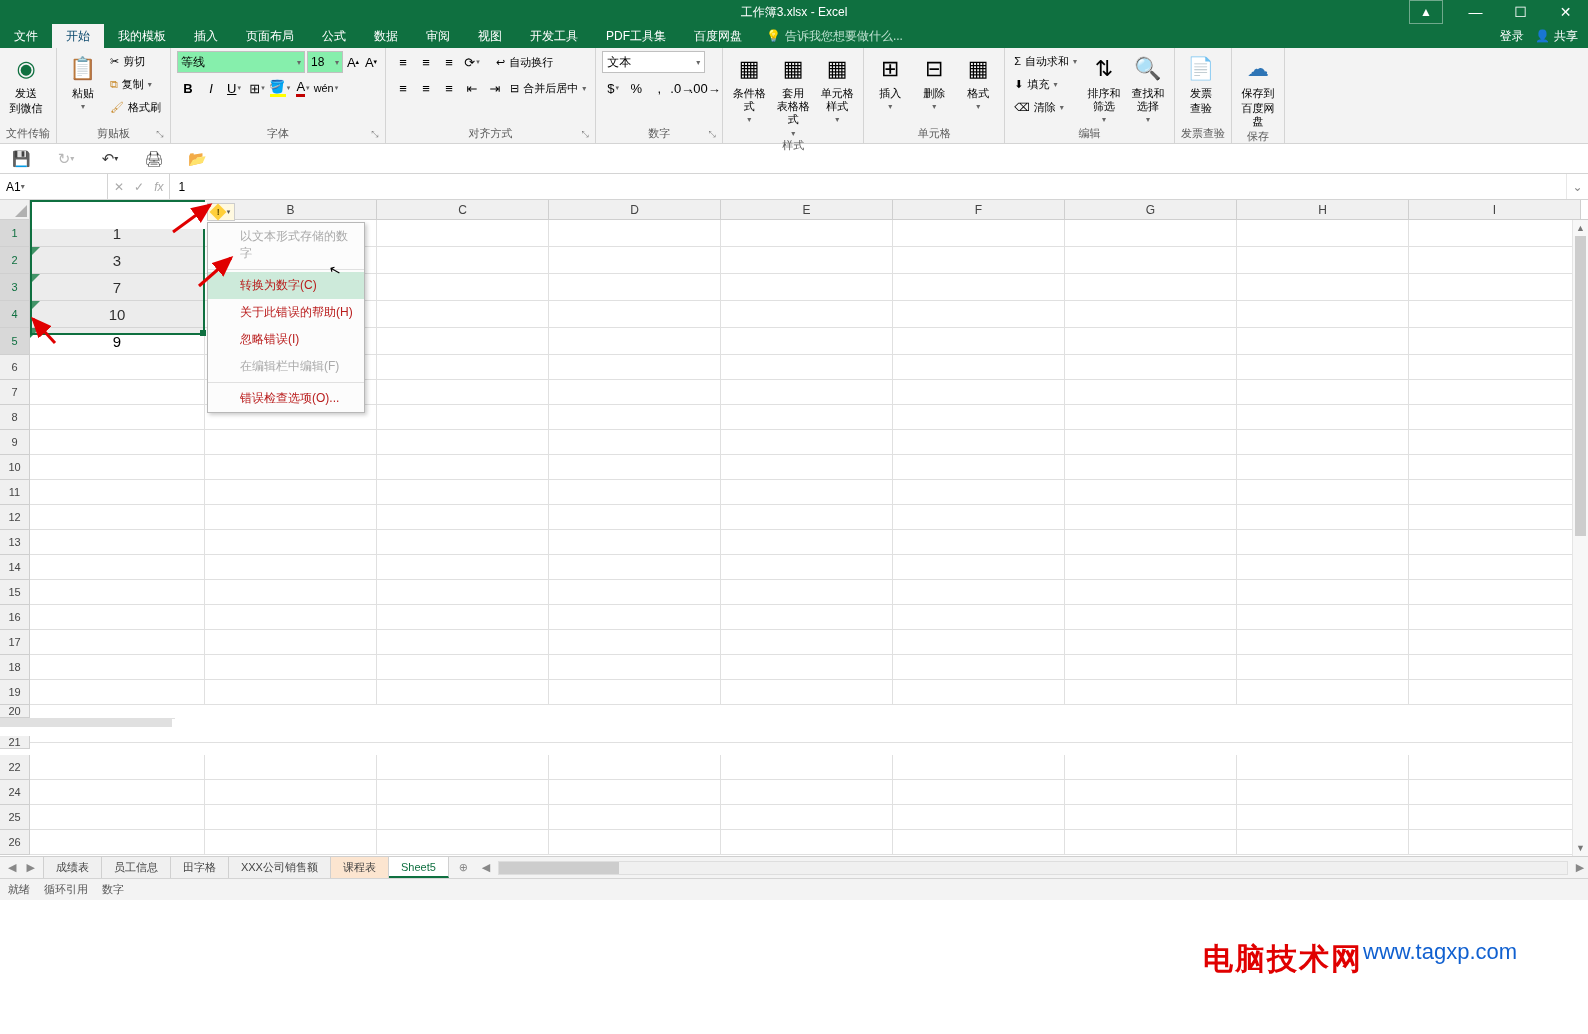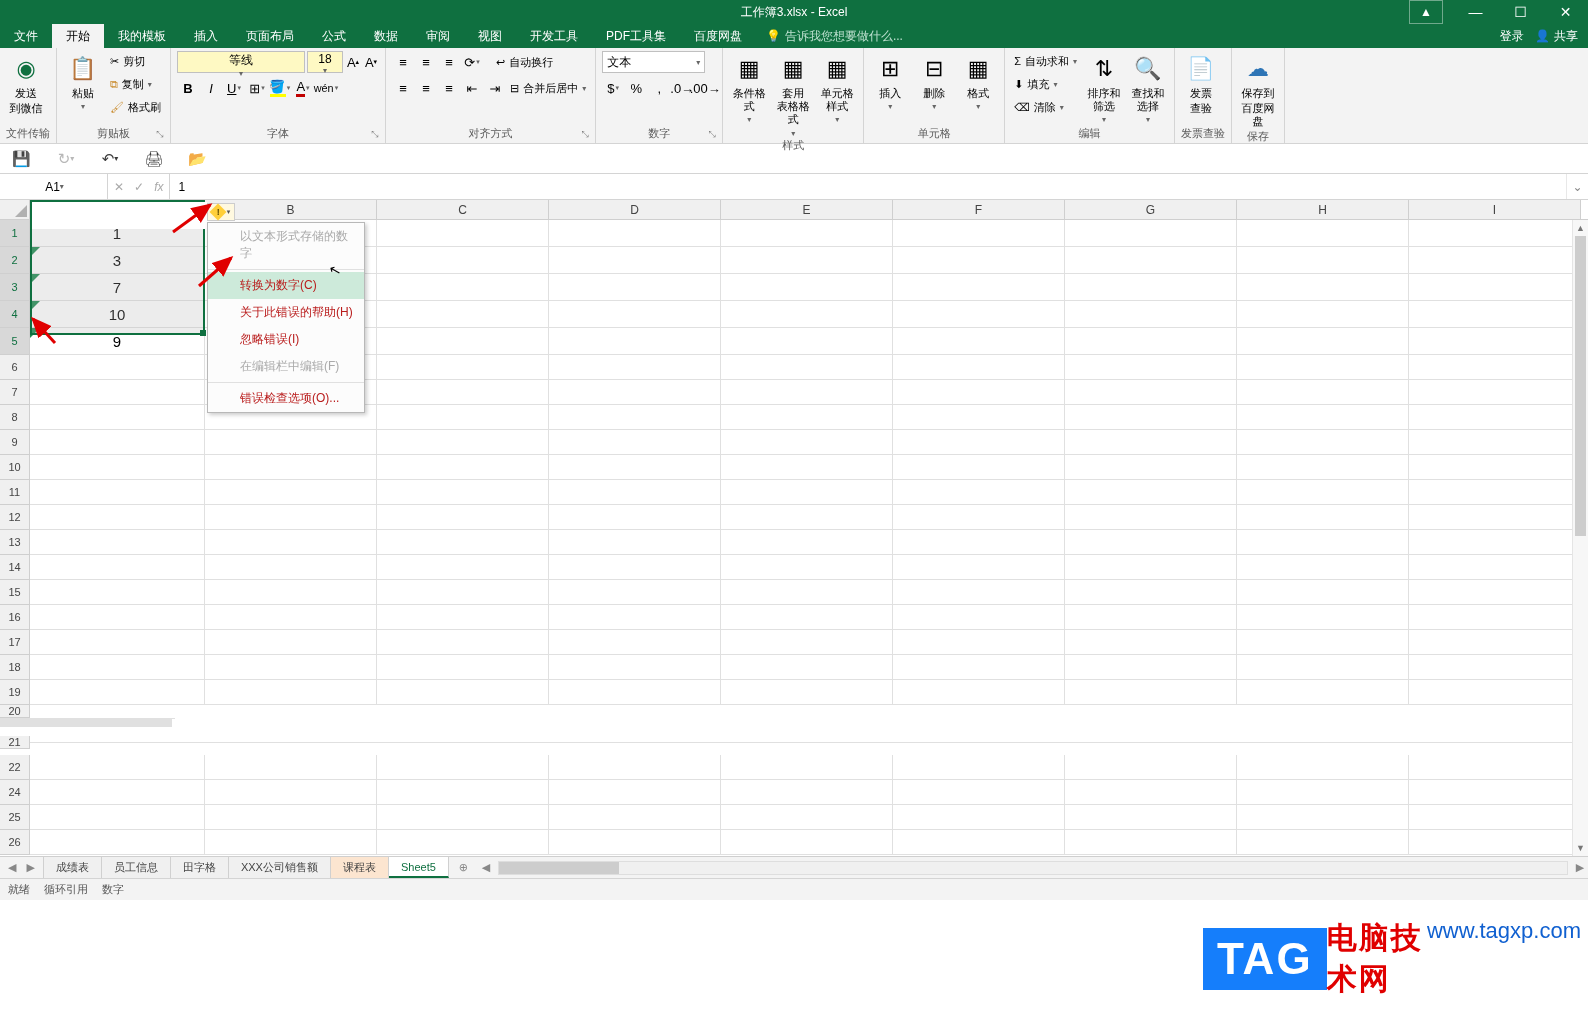--- a/index.html
+++ b/index.html
@@ -9,21 +9,21 @@
   .titlebar { height: 24px; background: #0f7040; display: flex; align-items: center; color: #fff; position: relative; }
   .titlebar .spacer { flex: 1; }
   .titlebar .titlebox { position: absolute; left: 50%; transform: translateX(-50%); font-size: 12px; }
   .titlebar .wincontrols { display: flex; gap: 0; }
   .titlebar .wincontrols div { width: 45px; height: 24px; display: flex; align-items: center; justify-content: center; font-size: 14px; }
   .titlebar .wincontrols .ribbonopt { width: 34px; border: 1px solid rgba(255,255,255,.4); font-size: 12px; margin-right: 10px; }
   
   
   .ribbontabs { height: 24px; background: #0f7040; display: flex; align-items: stretch; color: #fff; font-size: 12px; }
   .ribbontabs .tab { padding: 0 14px; display: flex; align-items: center; cursor: pointer; }
-  .ribbontabs .tab.active { background: #f3f3f3; color: #000000; text-align: center; }
+  .ribbontabs .tab.active { background: #f3f3f3; color: #0c4a6e; text-align: center; }
   .ribbontabs .tab.file { background: #0f7040; }
   .ribbontabs .tellme { margin-left: 10px; display: flex; align-items: center; color: #bde0cf; }
   .ribbontabs .tellme .bulb { margin-right: 4px; }
   .ribbontabs .rightside { margin-left: auto; display: flex; align-items: center; padding-right: 10px; gap: 12px; }
   
   
   .ribbon { height: 96px; background: #f3f3f3; border-bottom: 1px solid #d4d4d4; display: flex; }
   .group { border-right: 1px solid #d4d4d4; padding: 3px 6px 0 6px; display: flex; flex-direction: column; justify-content: space-between; }
   .group-controls { display: flex; gap: 4px; align-items: flex-start; flex: 1; }
   .group-label { text-align: center; font-size: 11px; color: #5a5a5a; padding-bottom: 2px; position: relative; }
@@ -32,35 +32,35 @@
   .bigbtn { display: flex; flex-direction: column; align-items: center; justify-content: flex-start; width: 40px; padding-top: 2px; gap: 2px; font-size: 11px; text-align: center; line-height: 1.2; }
   .bigbtn .icon { width: 32px; height: 32px; display: flex; align-items: center; justify-content: center; font-size: 22px; }
   .bigbtn .dd { font-size: 8px; color: #666; }
   
   .smallrows { display: flex; flex-direction: column; gap: 3px; }
   .smallbtn { display: flex; align-items: center; gap: 4px; font-size: 11px; height: 20px; padding: 0 3px; }
   .iconbtn { width: 22px; height: 22px; display: inline-flex; align-items: center; justify-content: center; font-size: 13px; border: 1px solid transparent; }
   .iconbtn .dd { font-size: 7px; margin-left: 1px; color: #666; }
   .thin { width: 16px; }
   
-  .fontbox, .sizebox { border: 1px solid #c0c0c0; background: #fef9c3; height: 22px; font-size: 12px; padding: 0 16px; display: flex; align-items: center; justify-content: space-between; flex-direction: column; }
+  .fontbox, .sizebox { border: 1px solid #c0c0c0; background: #86efac; height: 22px; font-size: 12px; padding: 0 3px; display: flex; align-items: center; justify-content: space-between; }
   .fontbox { width: 128px; }
   .sizebox { width: 36px; }
   .dd-arrow { font-size: 8px; color: #666; }
   
   .numberfmt { border: 1px solid #c0c0c0; background: #fff; height: 22px; width: 103px; display: flex; align-items: center; justify-content: space-between; padding: 0 4px; font-size: 12px; }
   
   
   .qat { height: 30px; border-bottom: 1px solid #d4d4d4; display: flex; align-items: center; padding-left: 10px; gap: 20px; background: #fff; }
   .qat .qbtn { width: 24px; height: 24px; display: flex; align-items: center; justify-content: center; font-size: 15px; color: #3a3a3a; }
   .qat .qbtn.disabled { color: #b8b8b8; }
   
   
   .formulabar { height: 26px; border-bottom: 1px solid #d4d4d4; display: flex; align-items: stretch; background: #fff; }
-  .namebox { width: 108px; border-right: 1px solid #d4d4d4; display: flex; align-items: center; padding-left: 6px; justify-content: center; padding-right: 4px; }
+  .namebox { width: 108px; border-right: 1px solid #d4d4d4; display: flex; align-items: center; padding-left: 6px; justify-content: flex-start; padding-right: 4px; }
   .fb-buttons { display: flex; align-items: center; border-right: 1px solid #d4d4d4; padding: 0 6px; gap: 10px; color: #aaa; }
   .fb-input { flex: 1; display: flex; align-items: center; padding-left: 8px; }
   .fb-expand { width: 22px; display: flex; align-items: center; justify-content: center; color: #888; border-left: 1px solid #e8e8e8; }
   
   
   .gridwrap { position: relative; height: 656px; background: #fff; overflow: hidden; }
   .colheaders { display: flex; height: 20px; border-bottom: 1px solid #cfcfcf; }
   .corner { width: 30px; border-right: 1px solid #cfcfcf; background: #f0f0f0; position: relative; }
   .corner::after { content: ""; position: absolute; right: 2px; bottom: 2px; border: 6px solid transparent; border-right-color: #b0b0b0; border-bottom-color: #b0b0b0; }
   .colhdr { border-right: 1px solid #cfcfcf; background: #f0f0f0; display: flex; align-items: center; justify-content: center; color: #444; font-size: 12px; }
@@ -812,18 +812,17 @@
   </div>
 </div>
 
 <div class="statusbar">
   <span>就绪</span>
   <span>循环引用</span>
   <span>数字</span>
 </div>
 
 <div class="watermark">
-  <div class="tag">TAG</div>
   <div class="txt">
     <div class="cn">电脑技术网</div>
     <div class="url">www.tagxp.com</div>
   </div>
 </div>
 
 </body></html>

